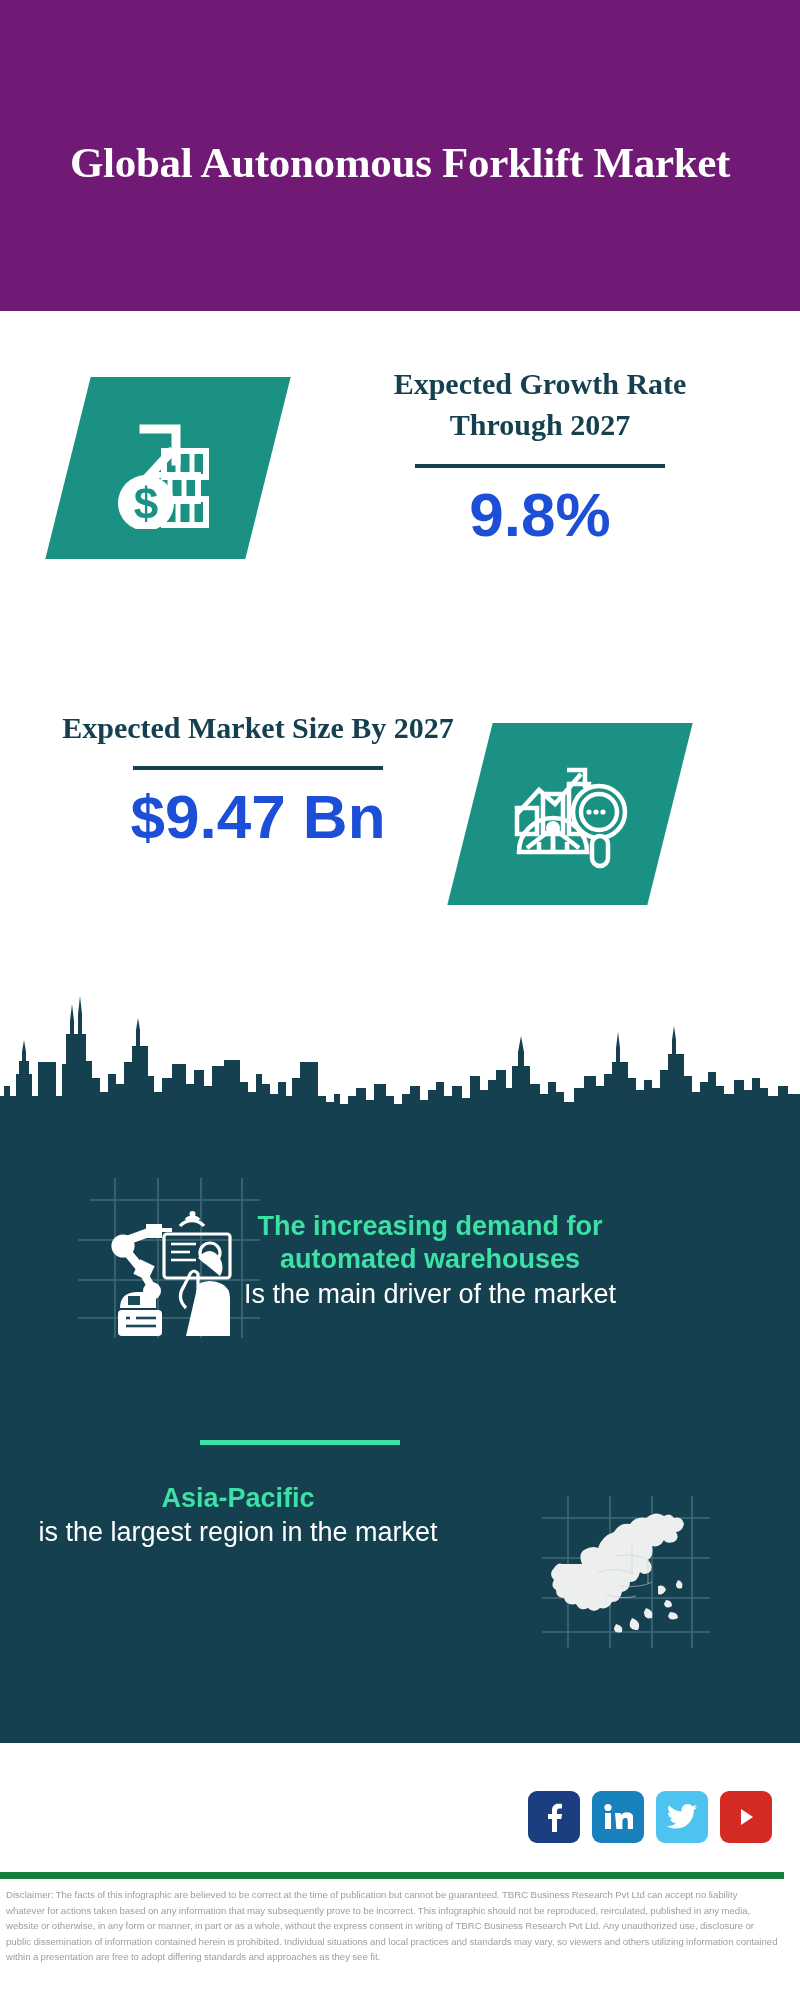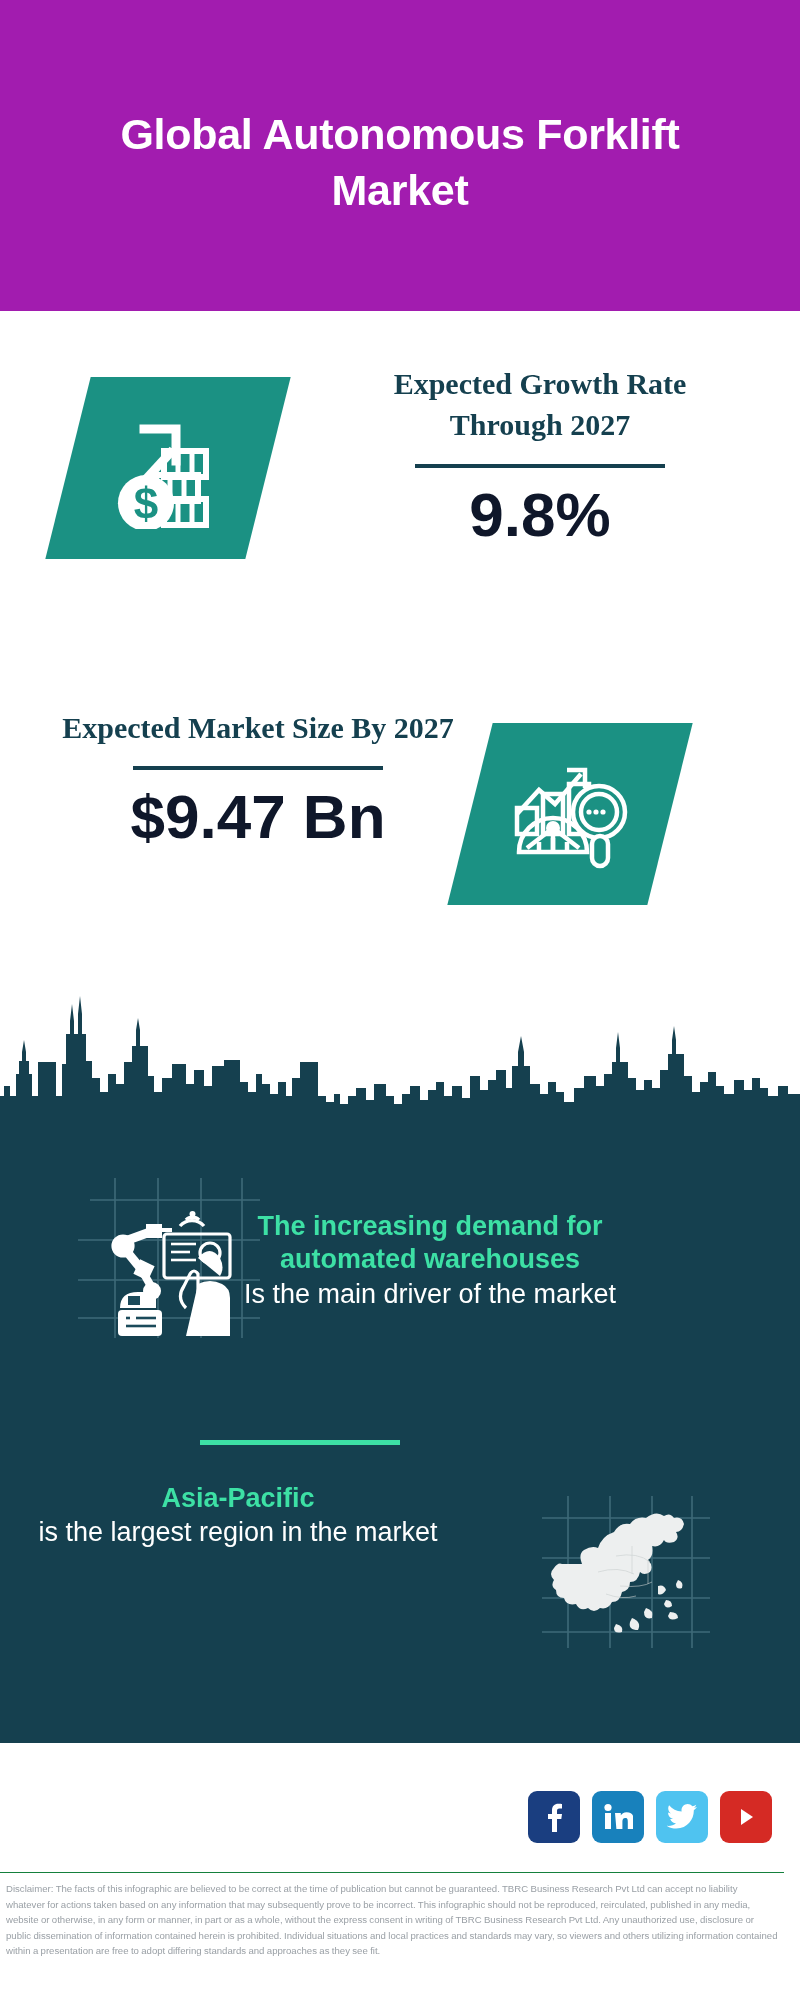--- a/index.html
+++ b/index.html
@@ -8,22 +8,22 @@
     font-family:"Liberation Sans", sans-serif;
     background:#ffffff;
     width:800px; height:2000px;
     position:relative; overflow:hidden;
   }
   .infographic { position:relative; width:800px; height:2000px; background:#fff; }
 
   
   .header {
     position:absolute; top:0; left:0; width:800px; height:311px;
-    background:#a21caf;
-    display:flex; align-items:center; justify-content:center;
+    background:#701a75;
+    display:flex; align-items:center; justify-content:center;font-family:Liberation Serif, serif;
   }
   .header-title {
     color:#ffffff; font-size:43px; font-weight:bold; line-height:1.28;
     text-align:center; letter-spacing:-0.3px; padding:0 60px;
     margin-top:14px;
   }
 
   
   .stats { position:absolute; top:311px; left:0; width:800px; height:655px; background:#fff; }
 
@@ -40,21 +40,21 @@
   .stat-1 { left:340px; top:52px; width:400px; }
   .stat-2 { left:58px; top:396px; width:400px; }
 
   .stat-label {
     color:#15404F; font-size:30px; font-weight:bold; line-height:1.38;font-family:Liberation Serif, serif;
   }
   .stat-rule {
     width:250px; height:4px; background:#15404F; margin:18px auto 14px auto;
   }
   .stat-value {
-    color:#0f172a; font-size:62px; font-weight:bold; line-height:1.05;
+    color:#1d4ed8; font-size:62px; font-weight:bold; line-height:1.05;
   }
 
   
   .skyline { position:absolute; left:0; top:966px; width:800px; height:165px; }
   .skyline svg { display:block; width:800px; height:165px; }
 
   
   .dark-band {
     position:absolute; left:0; top:1130px; width:800px; height:610px;
     background:#15404F;
@@ -102,21 +102,21 @@
     display:flex; align-items:center; justify-content:center;
   }
   .s-fb { background:#1A3E80; }
   .s-li { background:#1881BC; }
   .s-tw { background:#4FC3F0; }
   .s-yt { background:#D52A24; }
 
   
   .disclaimer {
     position:absolute; left:0; top:1872px; width:784px; height:128px;
-    background:#ffffff; border-top:1px solid #15803d;
+    background:#ffffff; border-top:7px solid #15803d;
     padding:8px 6px 0 6px;
   }
   .disclaimer p {
     color:#9AA0A6; font-size:9.6px; line-height:1.62;
     text-align:left; word-spacing:-0.3px;
   }
 </style>
 </head>
 <body>
 

